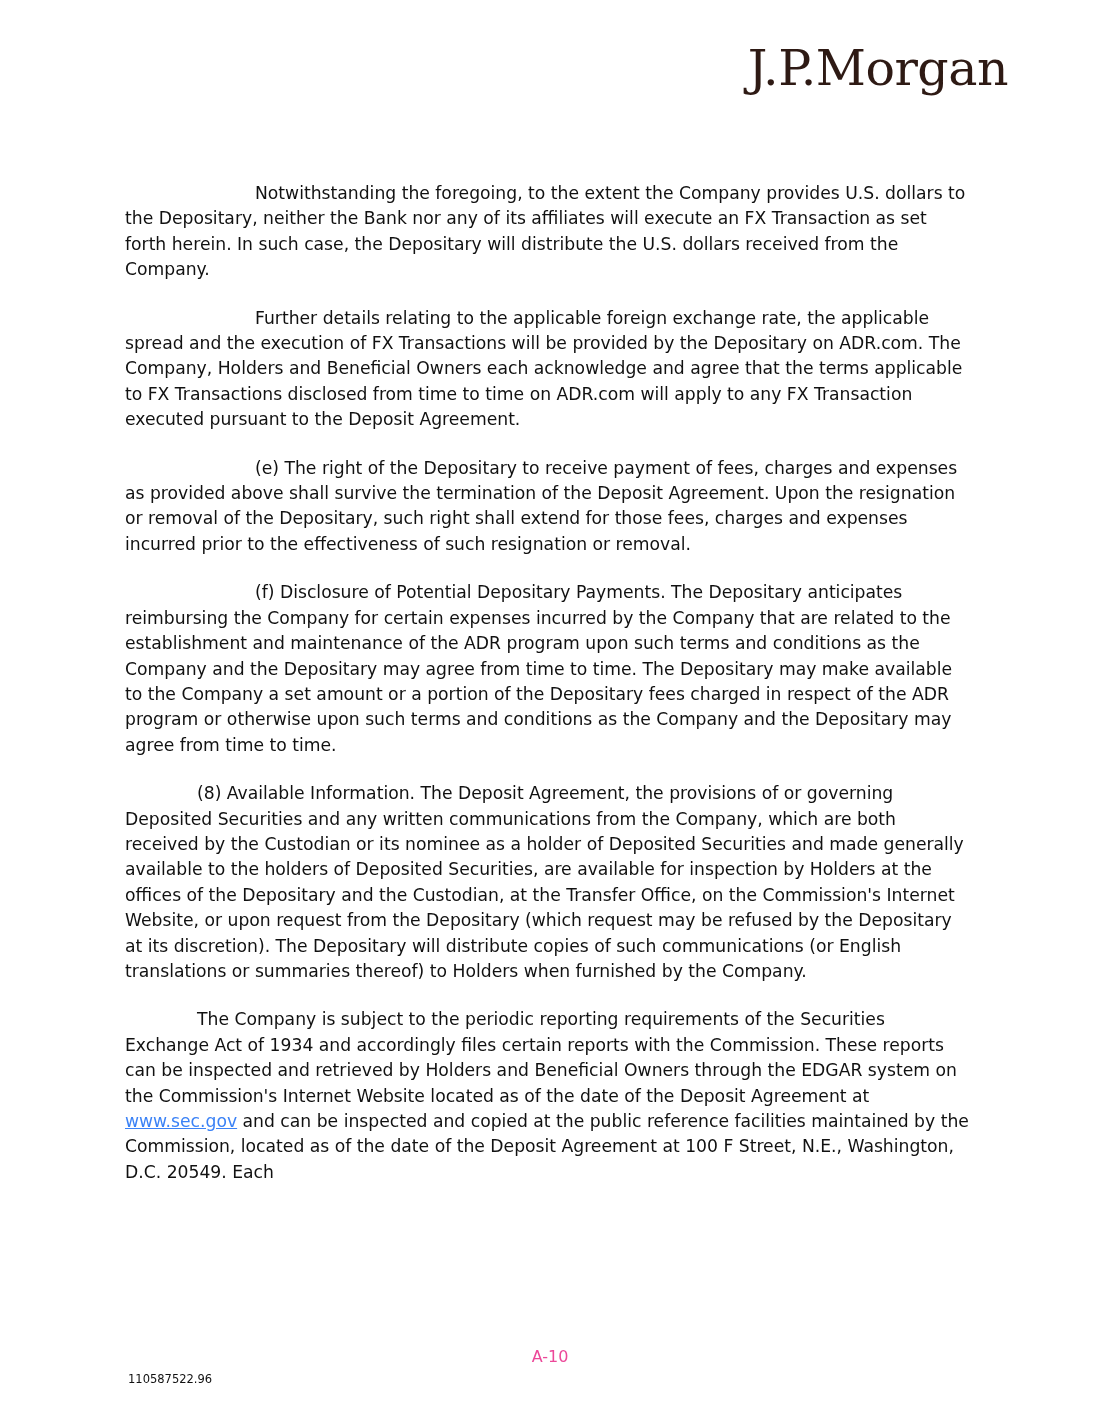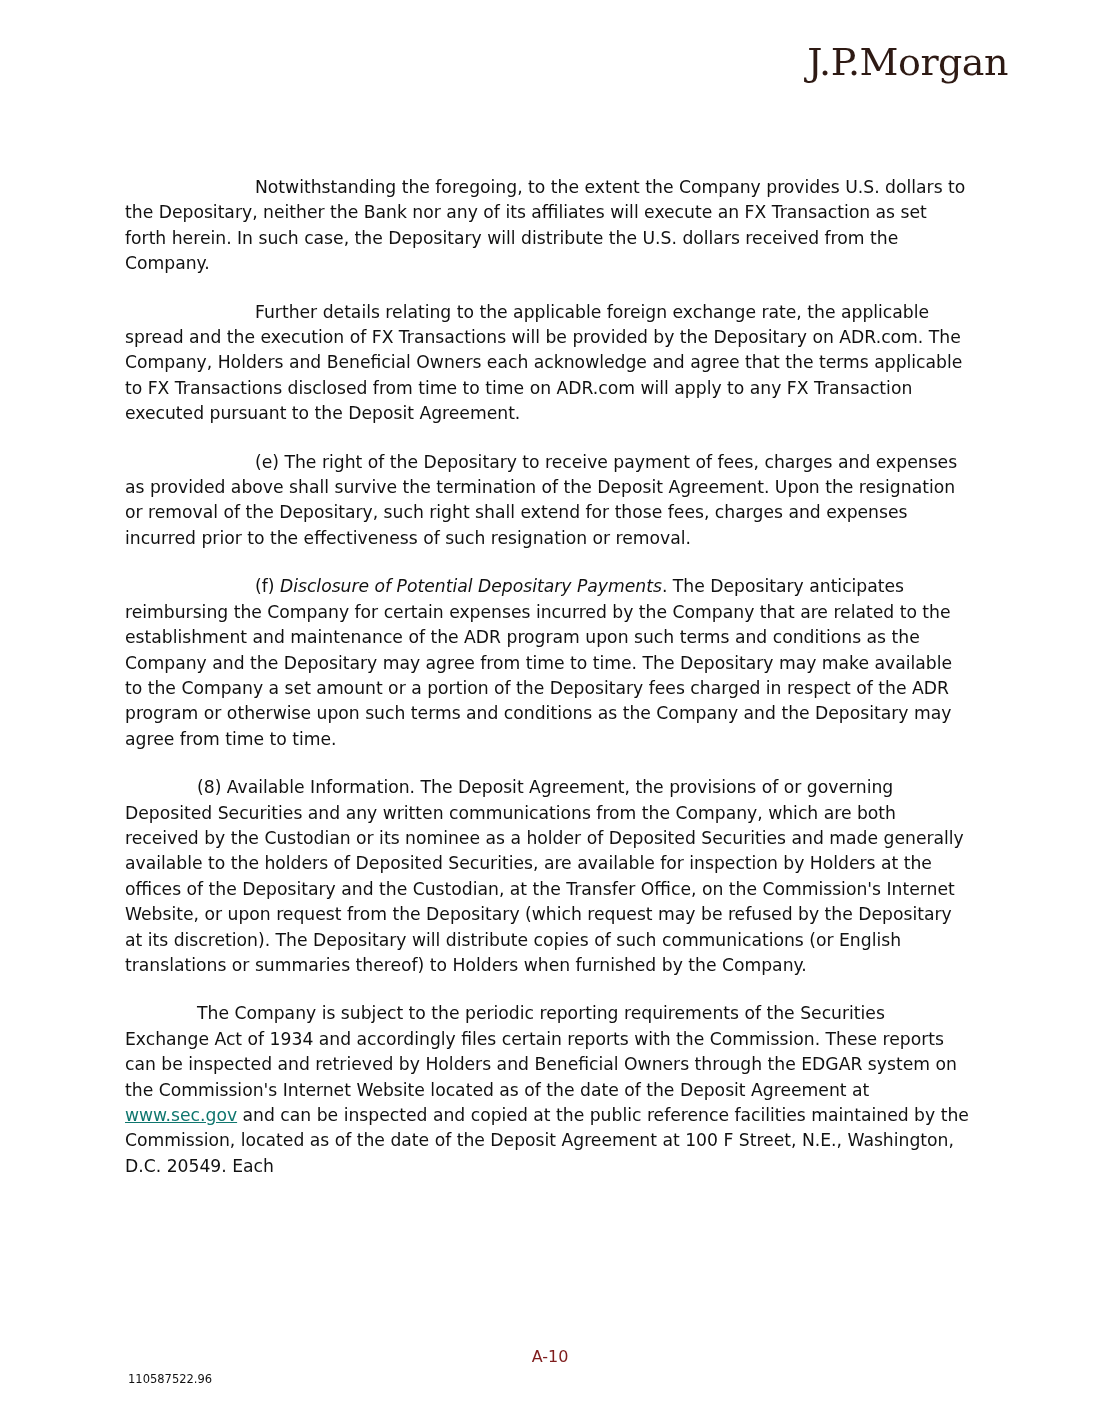--- a/index.html
+++ b/index.html
@@ -19,55 +19,55 @@
     position: relative;
     width: 1100px;
     height: 1424px;
     box-sizing: border-box;
   }
   .logo {
     position: absolute;
     top: 40px;
     right: 92px;
     font-family: "DejaVu Serif", serif;
-    font-size: 38px;
+    font-size: 49px;
     letter-spacing: -0.5px;
     color: #2e1a14;
     white-space: nowrap;
   }
   .body-area {
     position: absolute;
     left: 125px;
     top: 175px;
     width: 845px;
   }
   p.para {
-    margin: 0 0 23px 0;
+    margin: 6px 0 23px 0;
     font-size: 17.2px;
     line-height: 25.4px;
     text-align: left;
     color: #111111;
   }
   p.para:last-child { margin-bottom: 0; }
   .indent-lg { text-indent: 130px; }
   .indent-sm { text-indent: 72px; }
-  .ital { font-style: italic; }
+  .ital { }
   .bold { font-weight: normal; }
   .link {
-    color: #0f766e;
+    color: #3b82f6;
     text-decoration: underline;
   }
   .page-number {
     position: absolute;
     left: 0;
     right: 0;
     bottom: 58px;
     text-align: center;
     font-size: 16px;
-    color: #7f1d1d;
+    color: #ec4899;
   }
   .doc-id {
     position: absolute;
     left: 128px;
     bottom: 38px;
     font-size: 11.5px;
     color: #111111;
   }
 </style>
 </head>

